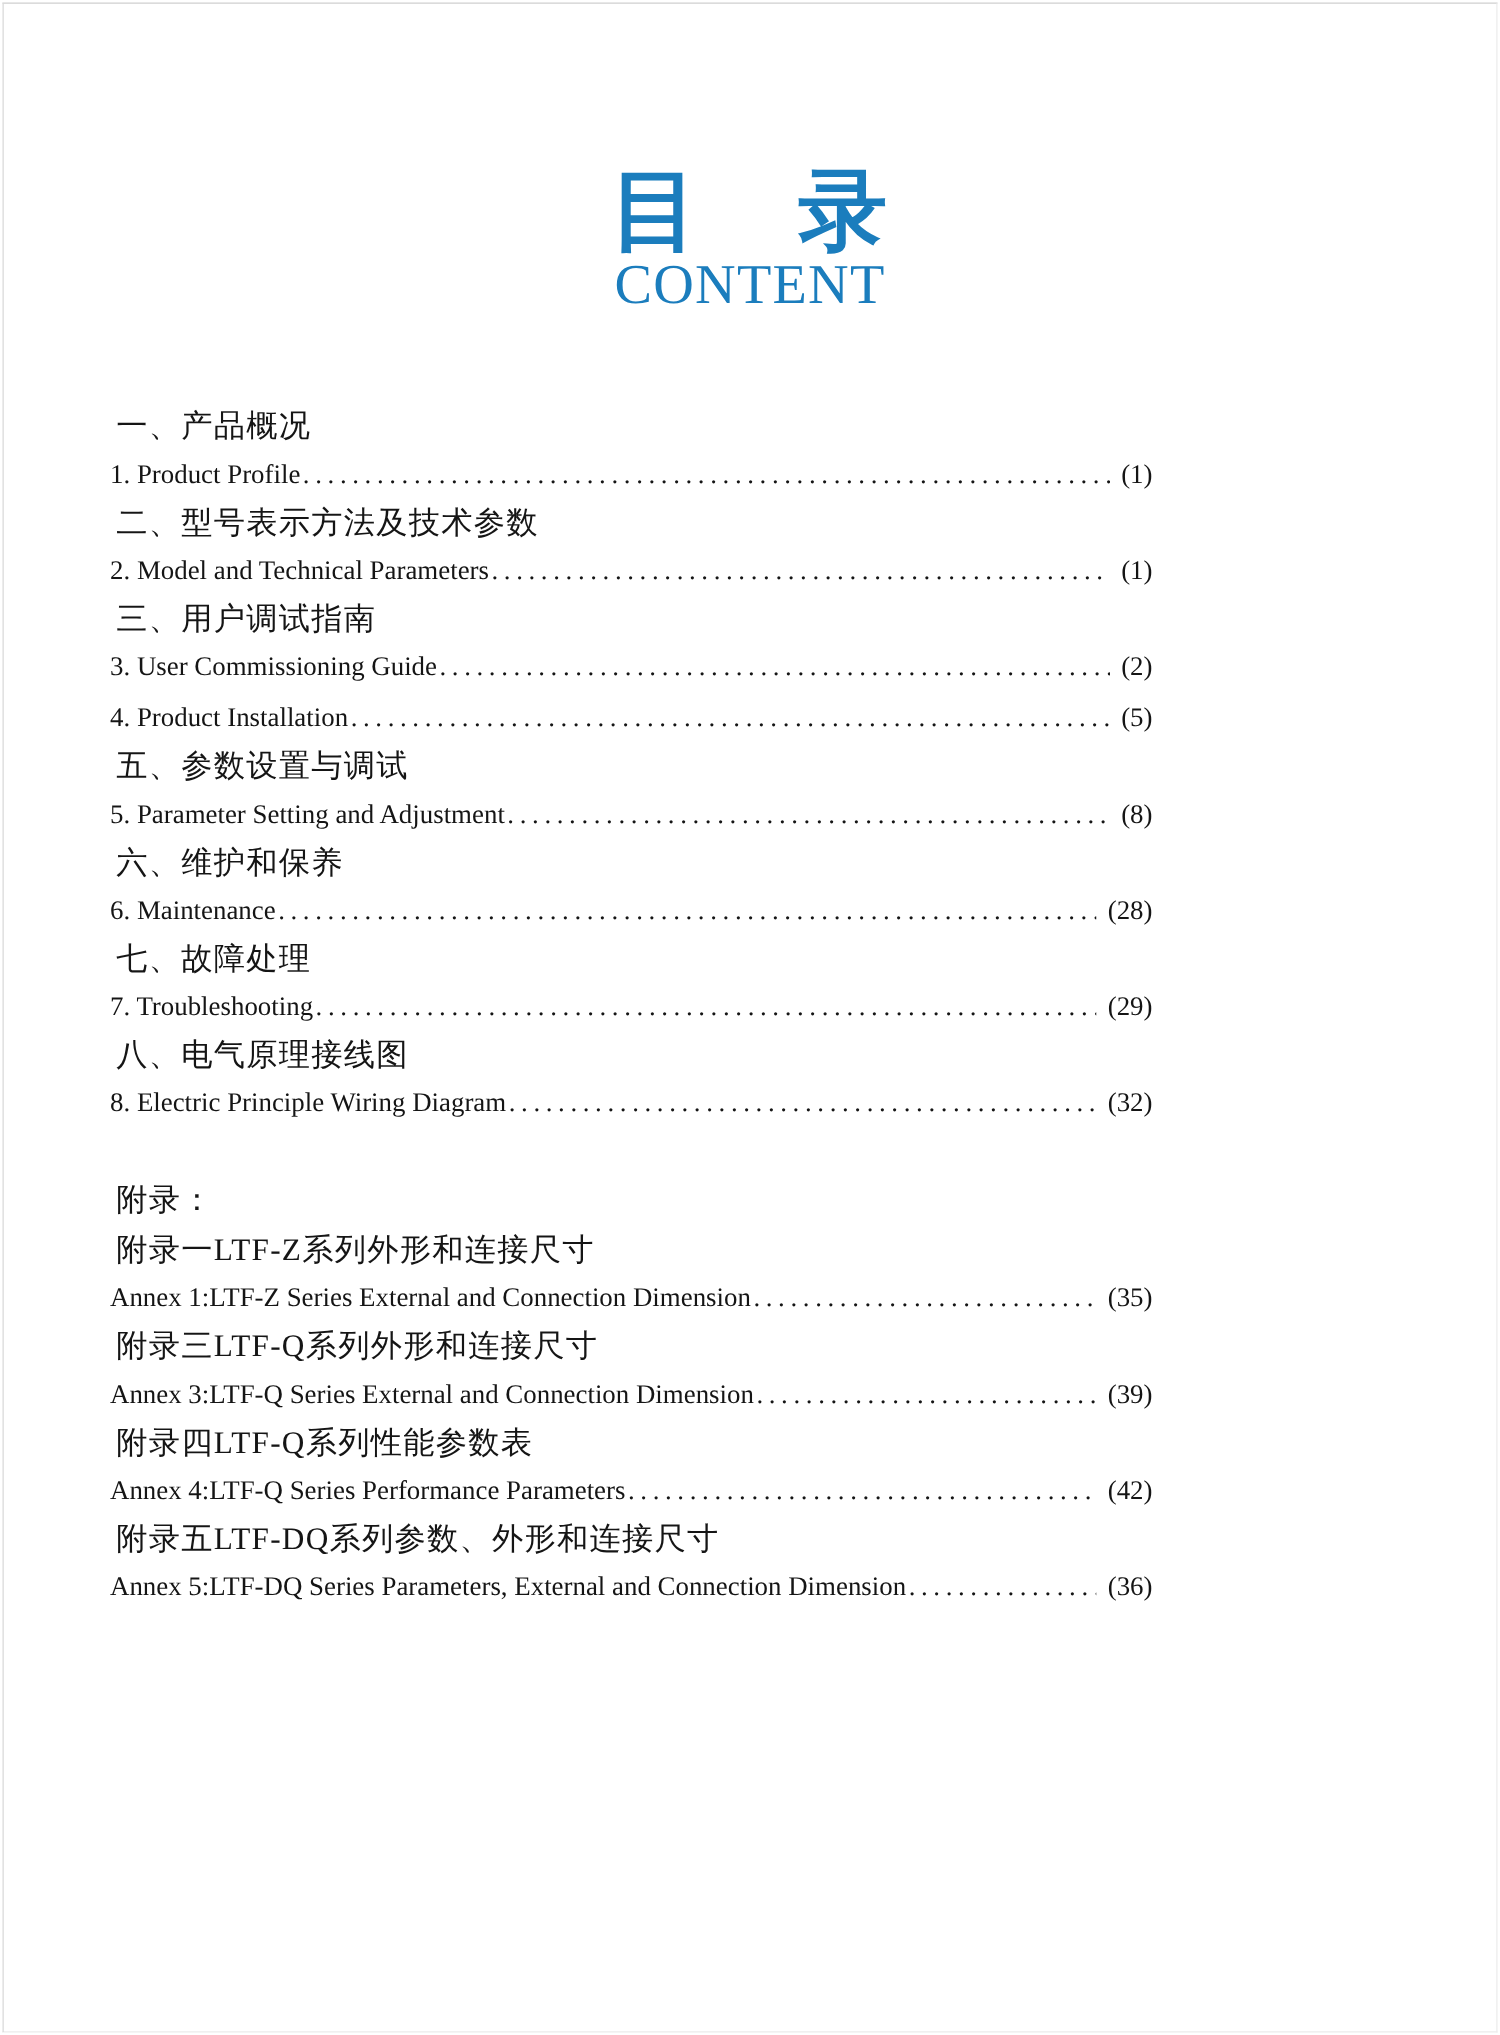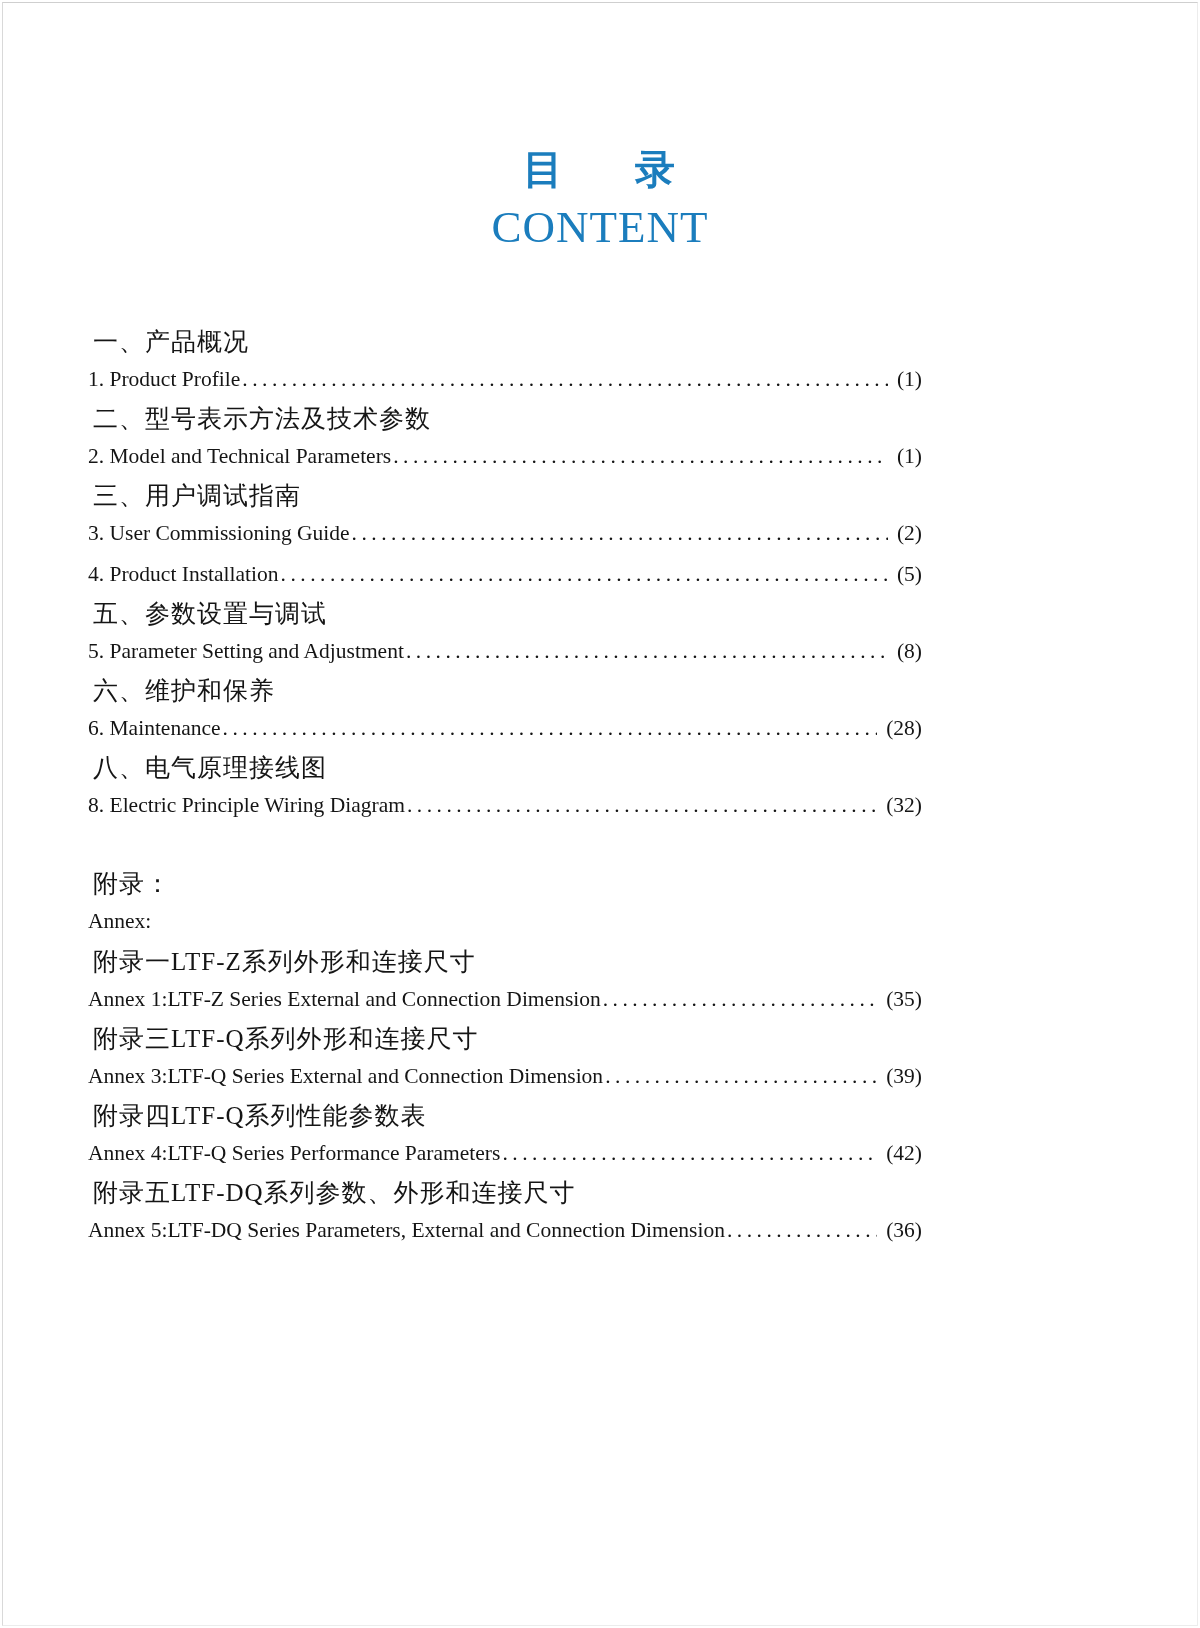--- a/index.html
+++ b/index.html
@@ -22,21 +22,21 @@
     border: 1px solid #ececec;
     border-top-color: #cfcfcf;
     border-left-color: #d9d9d9;
     pointer-events: none;
   }
   .doc-header {
     margin-top: 138px;
     text-align: center;
   }
   .doc-title-zh {
-    font-size: 40px;
+    font-size: 71px;
     line-height: 64px;
     font-weight: bold;
     color: var(--accent, #1b7dbd);
     word-spacing: 58px;
     letter-spacing: 2px;
     margin: 0;
   }
   .doc-title-en {
     font-size: 45px;
     line-height: 50px;
@@ -149,33 +149,40 @@
 
   <div class="toc-entry">
     <div class="entry-zh">六、维护和保养</div>
     <div class="entry-en">
       <span class="label">6. Maintenance</span>
       <span class="dots"></span>
       <span class="pnum">(28)</span>
     </div>
   </div>
 
+  <div class="toc-entry">
+    <div class="entry-zh">七、故障处理</div>
+    <div class="entry-en">
+      <span class="label">7. Troubleshooting</span>
+      <span class="dots"></span>
+      <span class="pnum">(29)</span>
+    </div>
+  </div>
 
   <div class="toc-entry">
     <div class="entry-zh">八、电气原理接线图</div>
     <div class="entry-en">
       <span class="label">8. Electric Principle Wiring Diagram</span>
       <span class="dots"></span>
       <span class="pnum">(32)</span>
     </div>
   </div>
 
   <div class="annex-head">
     <div class="entry-zh">附录：</div>
-    <div class="annex-en">Annex:</div>
   </div>
 
   <div class="toc-entry">
     <div class="entry-zh">附录一LTF-Z系列外形和连接尺寸</div>
     <div class="entry-en">
       <span class="label">Annex 1:LTF-Z Series External and Connection Dimension</span>
       <span class="dots"></span>
       <span class="pnum">(35)</span>
     </div>
   </div>

